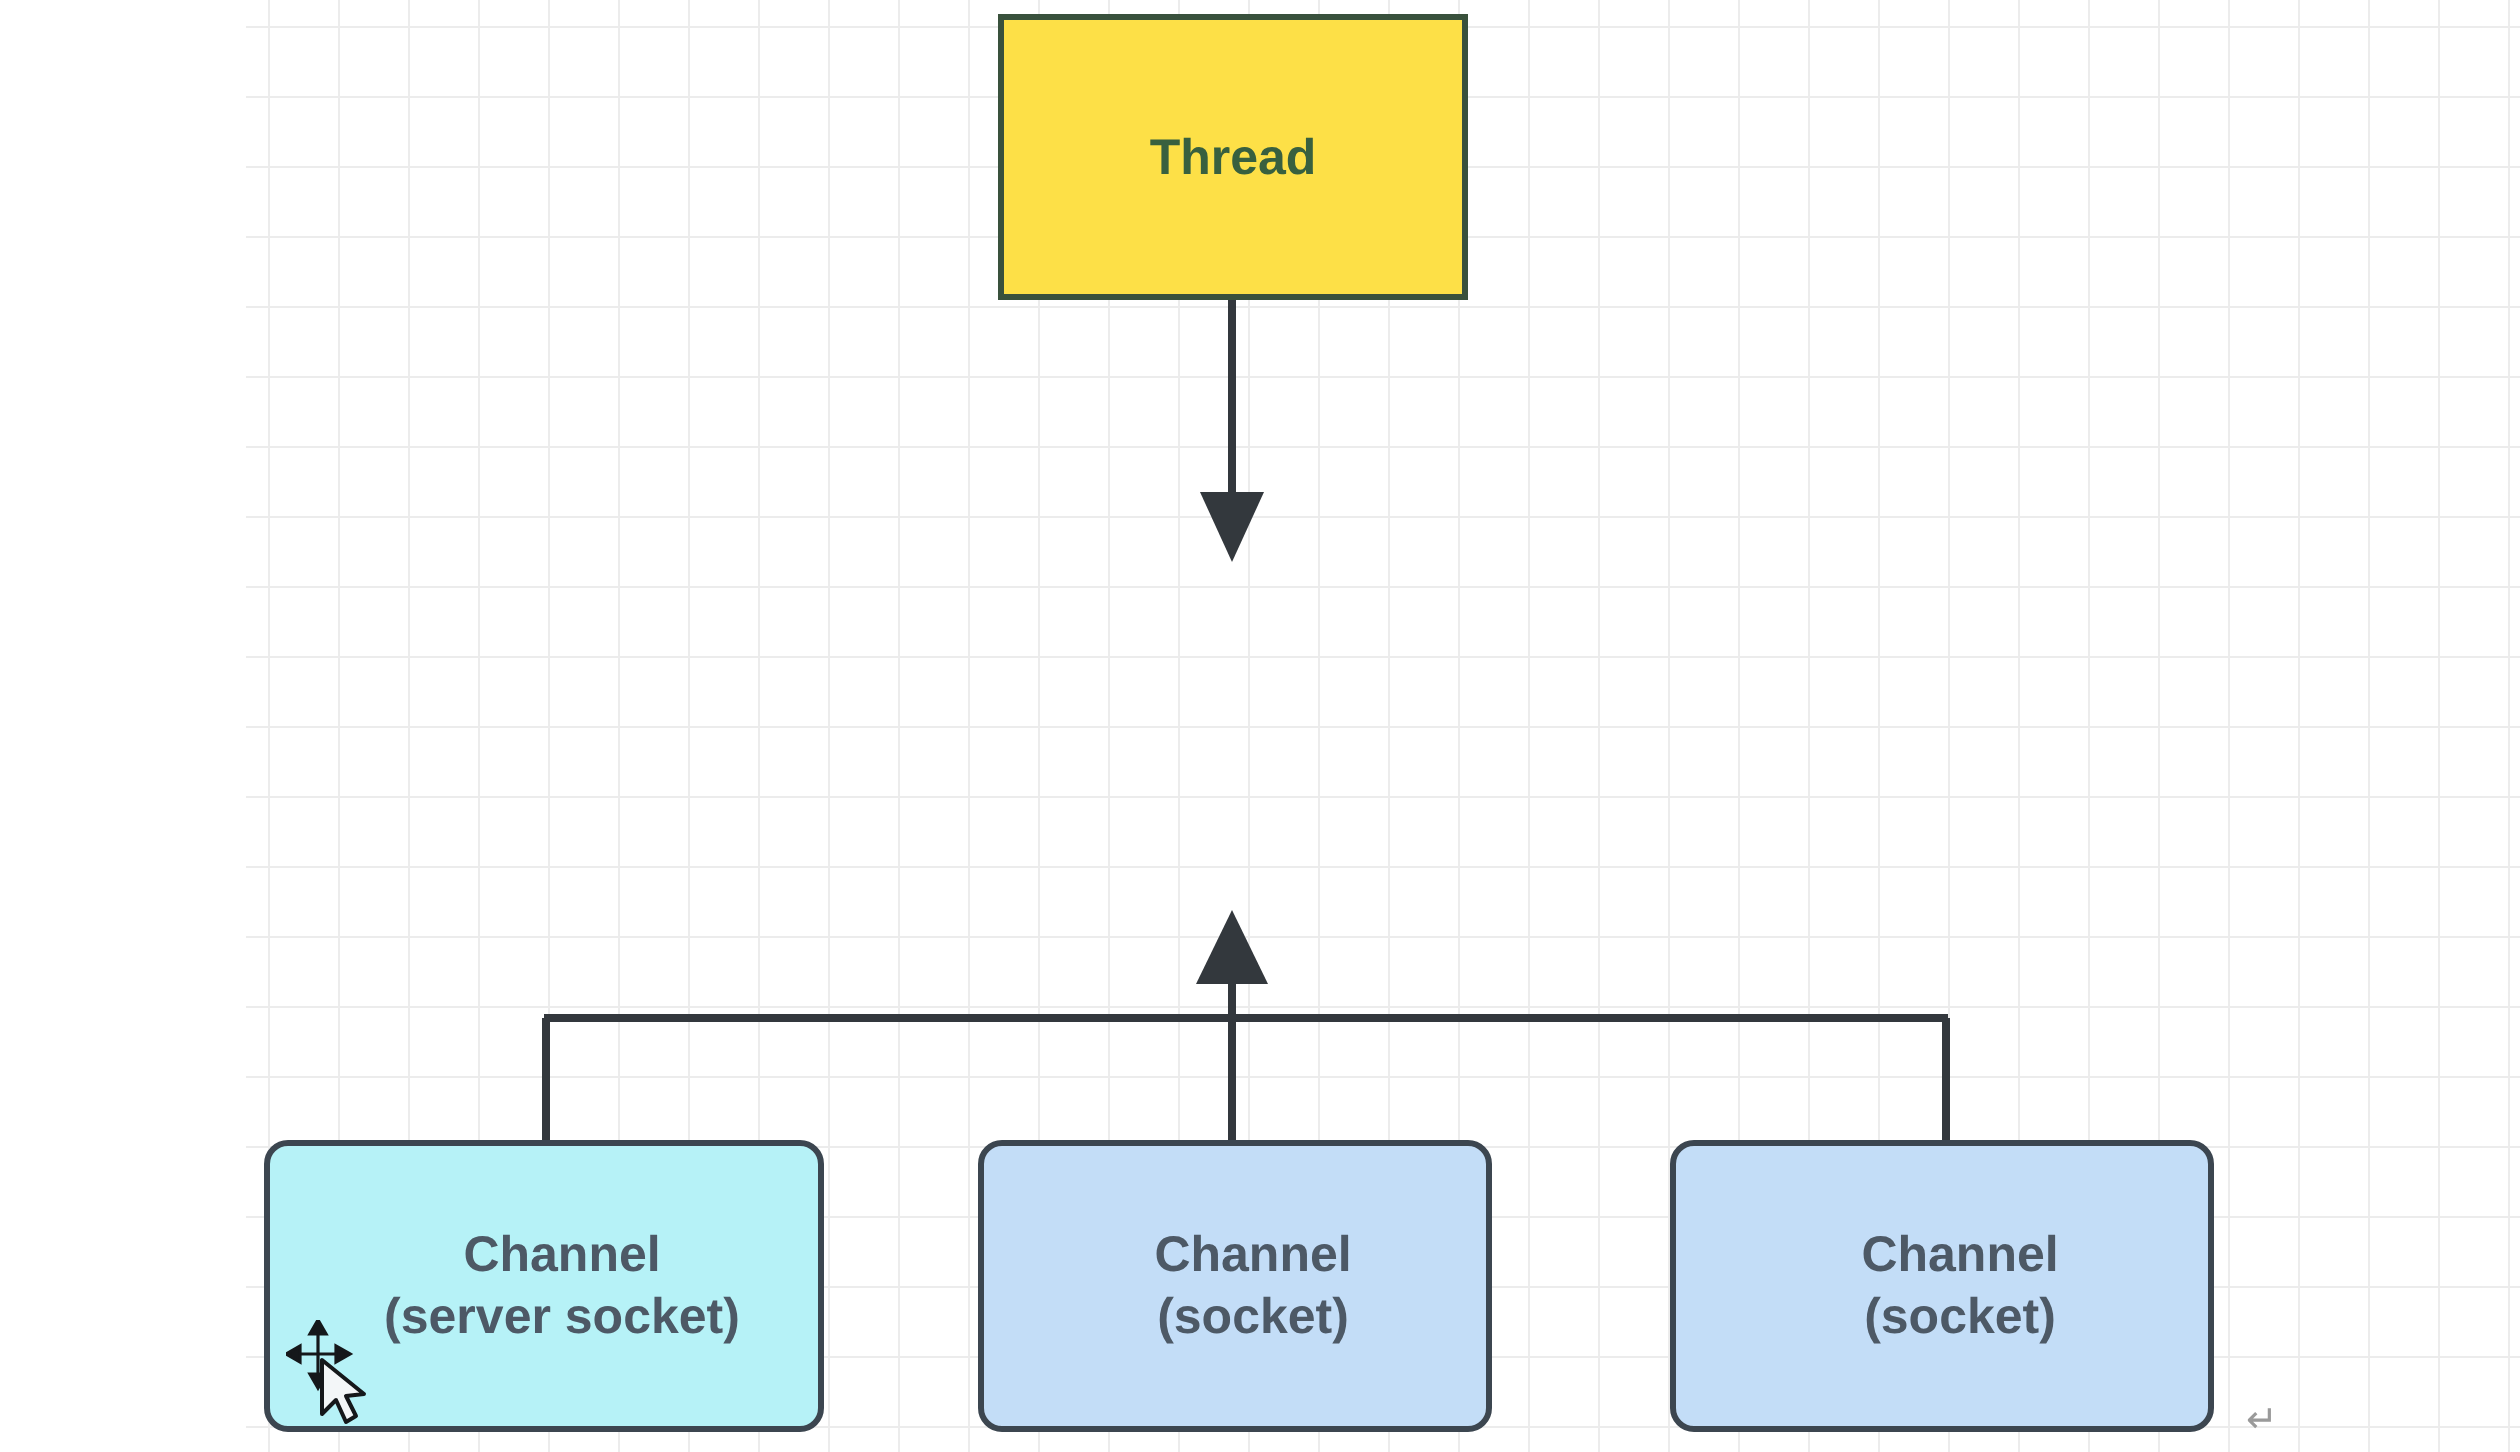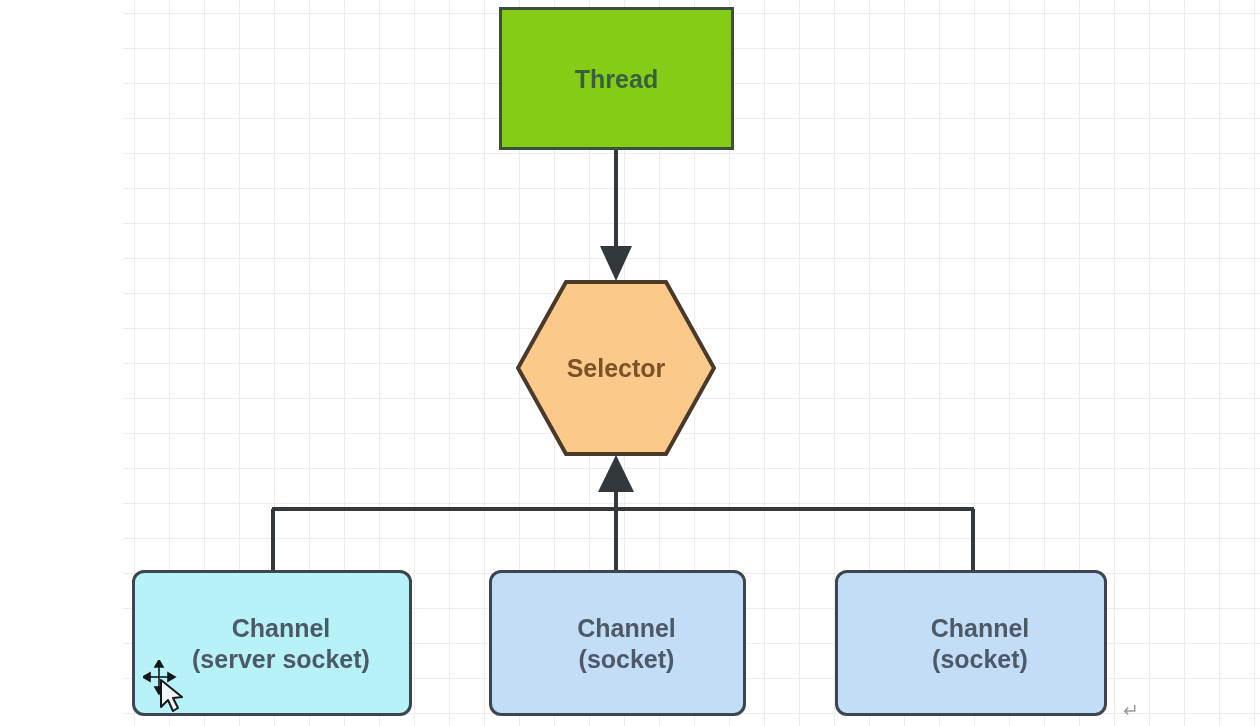--- a/index.html
+++ b/index.html
@@ -45,21 +45,21 @@
     line-height: 1.22;
   }
 
   
   #thread-node {
     position: absolute;
     left: 499px;
     top: 7px;
     width: 235px;
     height: 143px;
-    background: #84cc16;
+    background: #fde047;
     border: 3px solid #39513c;
     box-sizing: border-box;
   }
   #thread-node .shape-label {
     top: 50%;
     transform: translateY(-50%);
     color: #38603f;
     font-size: 25px;
     font-weight: bold;
   }
@@ -180,26 +180,20 @@
 
       <line x1="616" y1="572" x2="616" y2="487" stroke="#33383d" stroke-width="4"></line>
       <polygon points="616,455 598,492 634,492" fill="#33383d"></polygon>
     </g>
   </svg>
 
   <div id="thread-node">
     <div class="shape-label">Thread</div>
   </div>
 
-  <div id="selector-node">
-    <svg width="200" height="176" viewBox="0 0 200 176">
-      <polygon points="50,2 150,2 198,88 150,174 50,174 2,88" fill="#fbc98a" stroke="#4a3a2c" stroke-width="4" stroke-linejoin="miter"></polygon>
-    </svg>
-    <div class="shape-label">Selector</div>
-  </div>
 
   <div class="channel-node" id="channel-0">
     <div class="shape-label">Channel
 (server socket)</div>
   </div>
 
   <div class="channel-node" id="channel-1">
     <div class="shape-label">Channel
 (socket)</div>
   </div>

